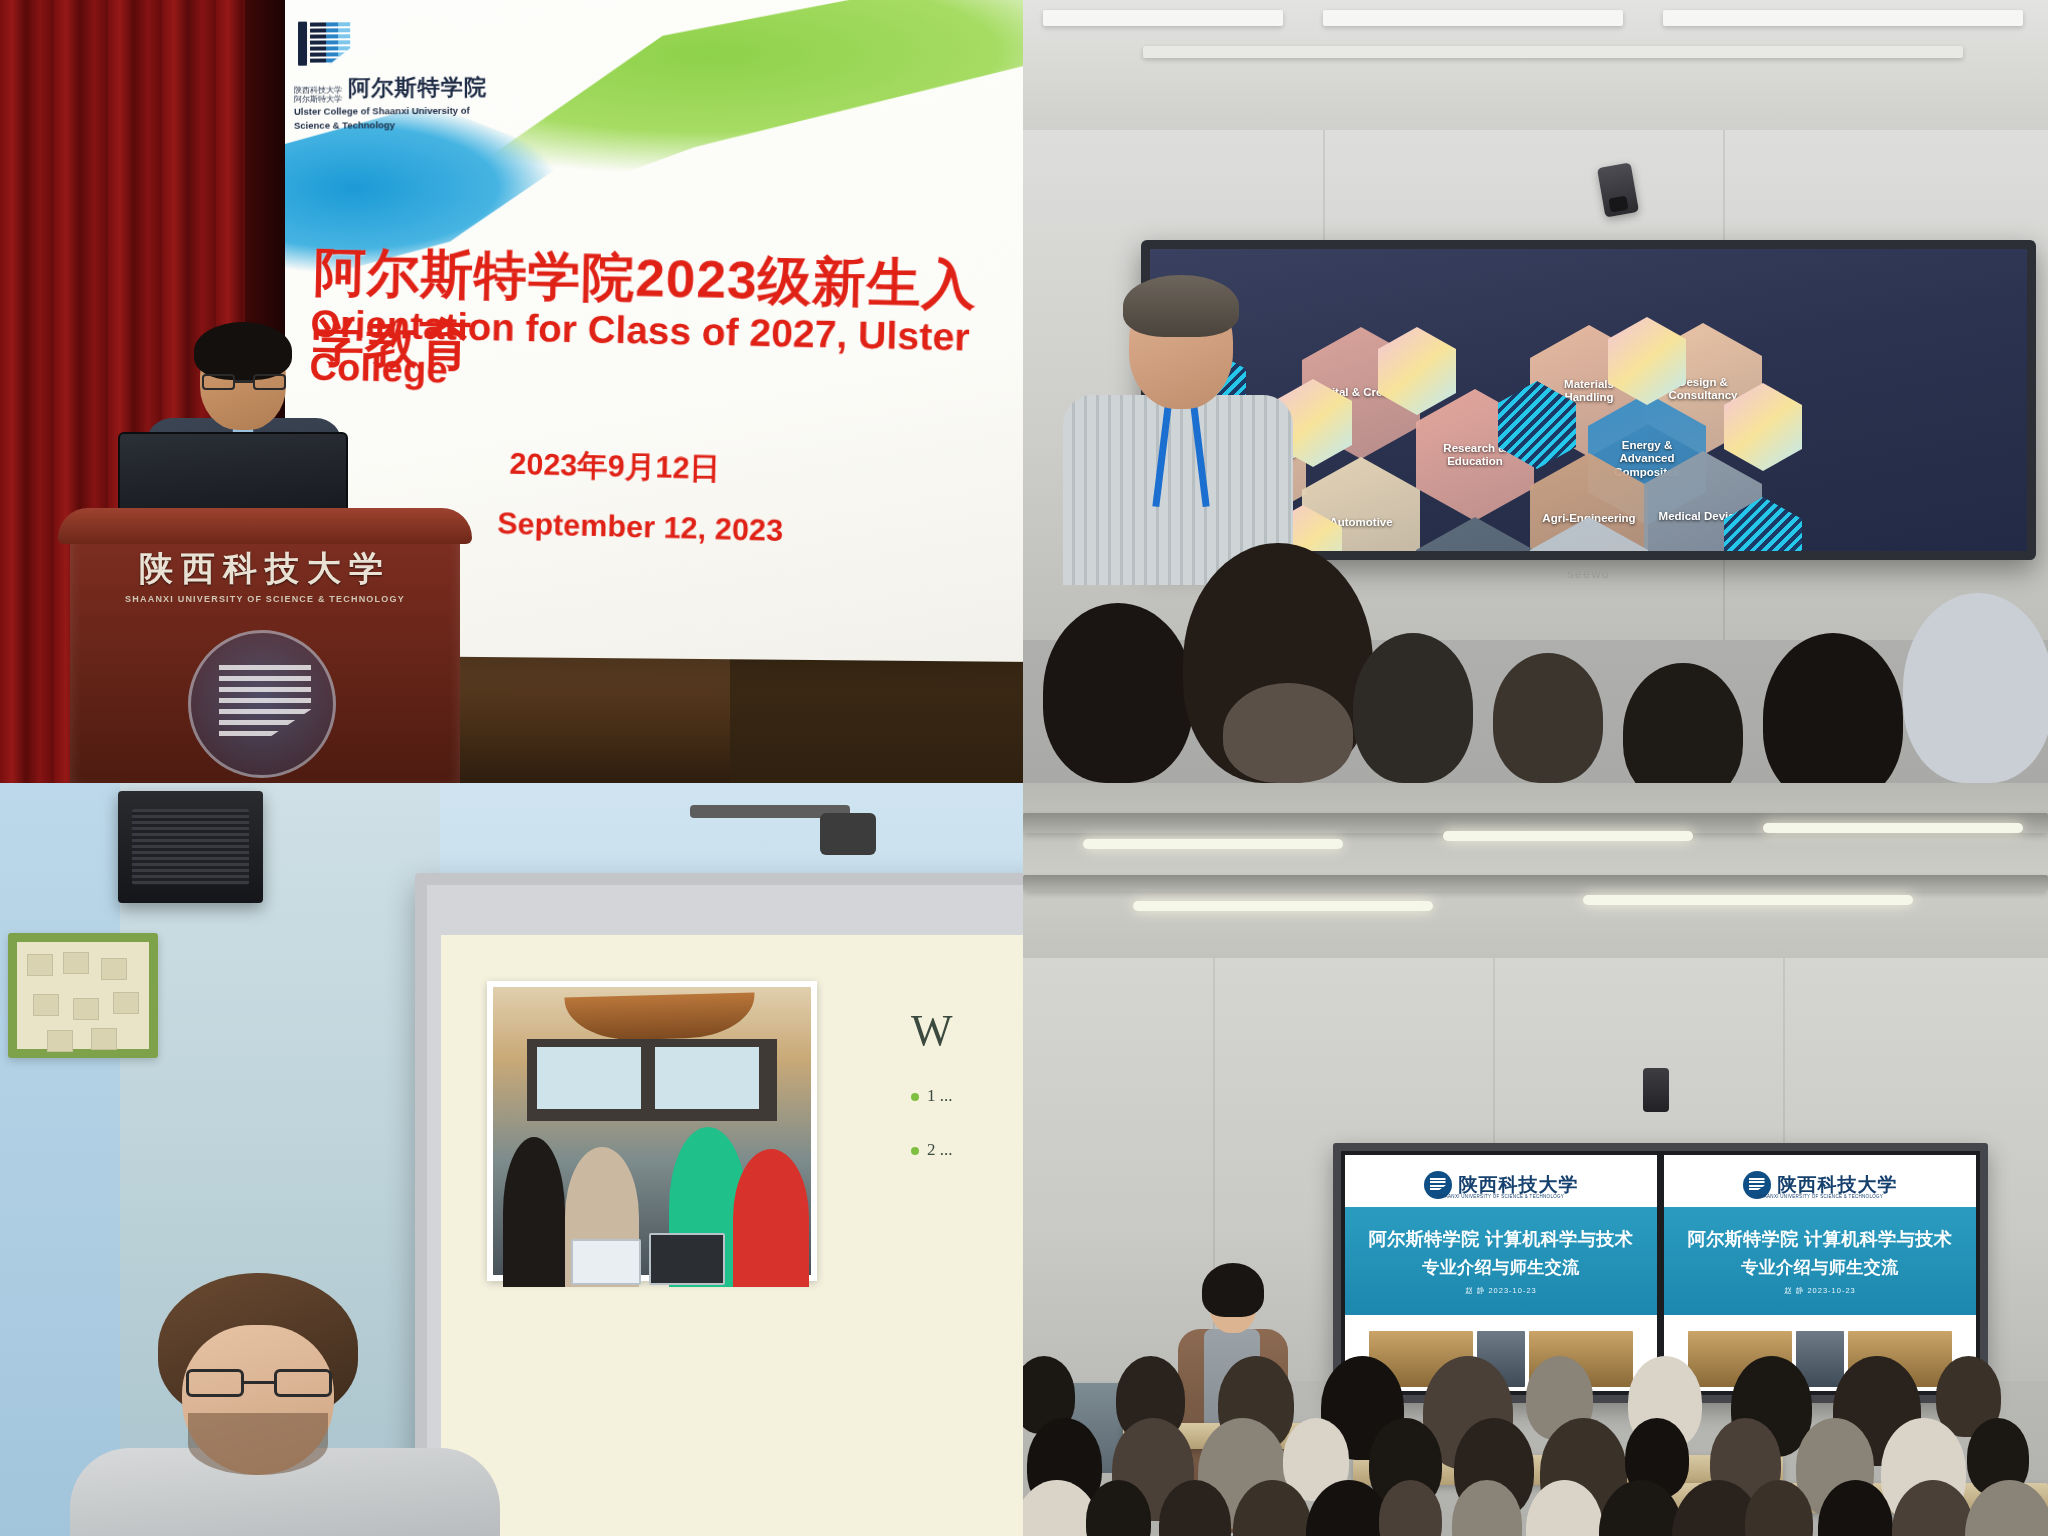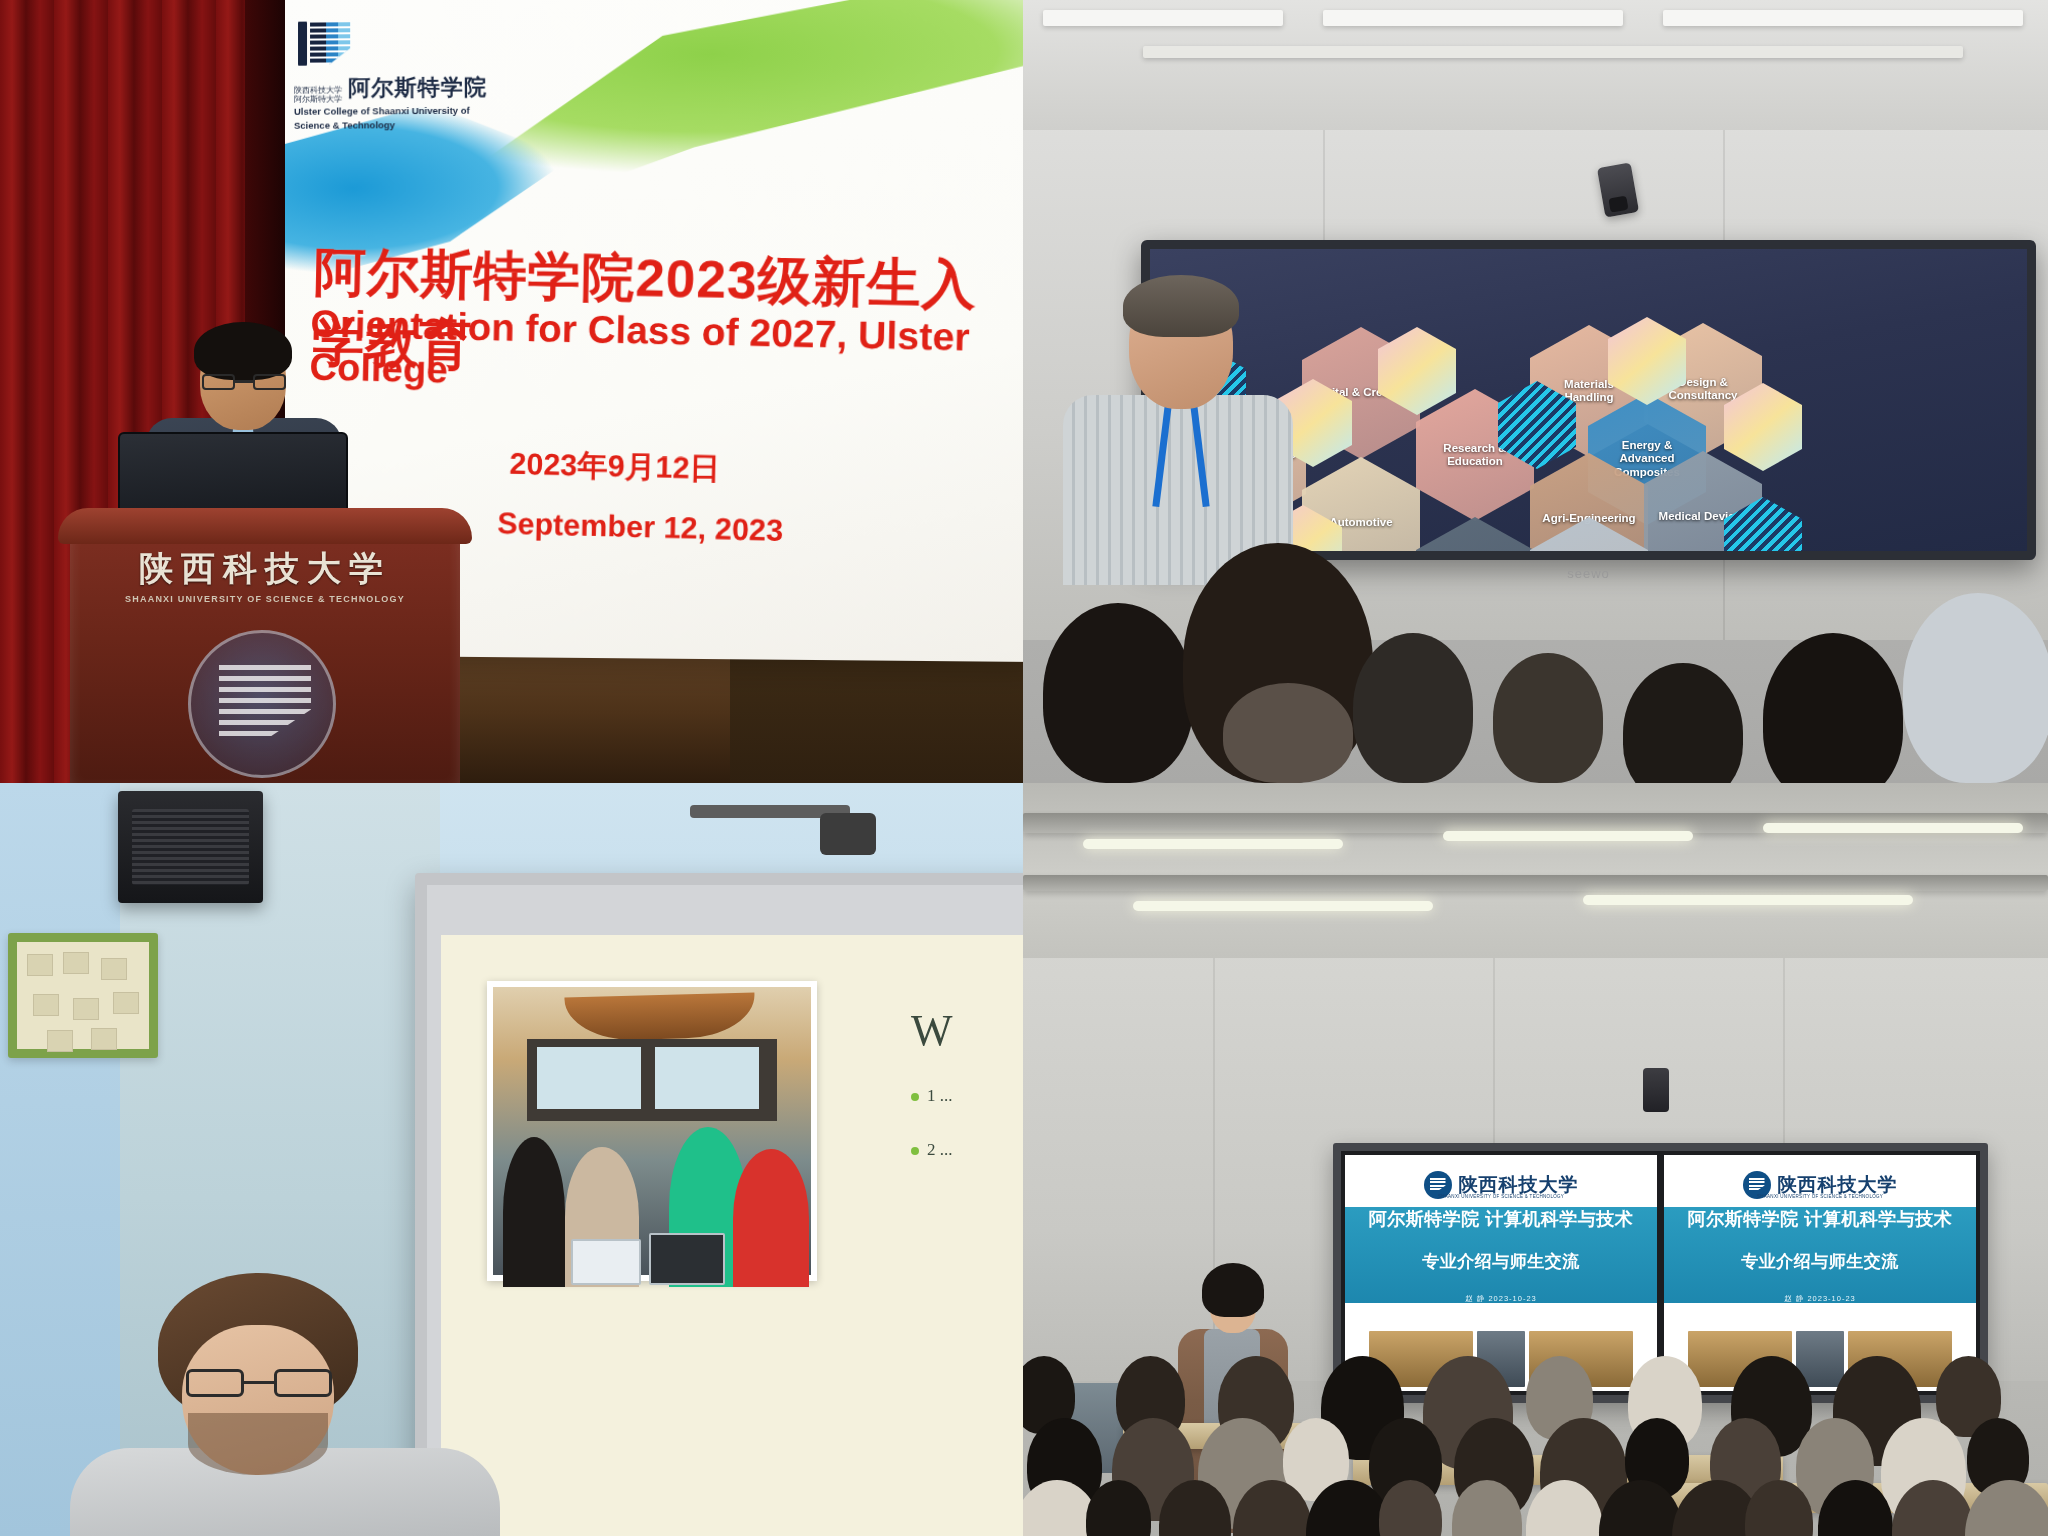--- a/index.html
+++ b/index.html
@@ -337,23 +337,23 @@
     position:absolute; left:0; top:7px; width:100%; height:46px;
     display:flex; align-items:center; justify-content:center; gap:7px;
   }
   .ds-emblem { width:28px;height:28px;border-radius:50%;background:#0f4f86;position:relative; }
   .ds-emblem::after{content:"";position:absolute;left:6px;top:7px;width:16px;height:13px;
     background:repeating-linear-gradient(180deg,#fff 0 2px,#0f4f86 2px 3.4px);
     clip-path:polygon(0 0,100% 0,100% 58%,52% 100%,0 100%);}
   .ds-cn-uni { font-family:"Liberation Serif",serif; font-size:19px; font-weight:700; color:#16406e; letter-spacing:1px;}
   .ds-en-uni { position:absolute; left:0; top:39px; width:100%; text-align:center; font-size:4.5px; color:#16406e; letter-spacing:.3px;}
   .ds-band {
-    position:absolute; left:0; top:52px; width:100%; height:96px;
+    position:absolute; left:0; top:52px; width:100%; height:108px;
     background: linear-gradient(180deg,#2b9cc0 0%,#1d87ae 100%);
-    display:flex; flex-direction:column; align-items:center; justify-content:center; gap:19px;
+    display:flex; flex-direction:column; align-items:center; justify-content:center; gap:5px;
   }
   .ds-l1 { color:#fff; font-size:18px; font-weight:700; letter-spacing:.5px; white-space:nowrap;}
   .ds-l2 { color:#fff; font-size:17px; font-weight:700; letter-spacing:.5px; white-space:nowrap;}
   .ds-meta { color:#e6f5fb; font-size:7.5px; letter-spacing:1px; margin-top:2px;}
   .ds-photos { position:absolute; left:0; bottom:4px; width:100%; height:56px; display:flex; gap:4px; padding:0 24px;}
   .ds-photos i { flex:1; background:linear-gradient(180deg,#caa468,#8a6a38); border-radius:1px;}
   .ds-photos i:nth-child(2){flex:.45;background:linear-gradient(180deg,#6e7b86,#3f4b56);}
   .presenter3 {
     position:absolute; left:155px; top:480px; width:110px; height:270px;
   }

